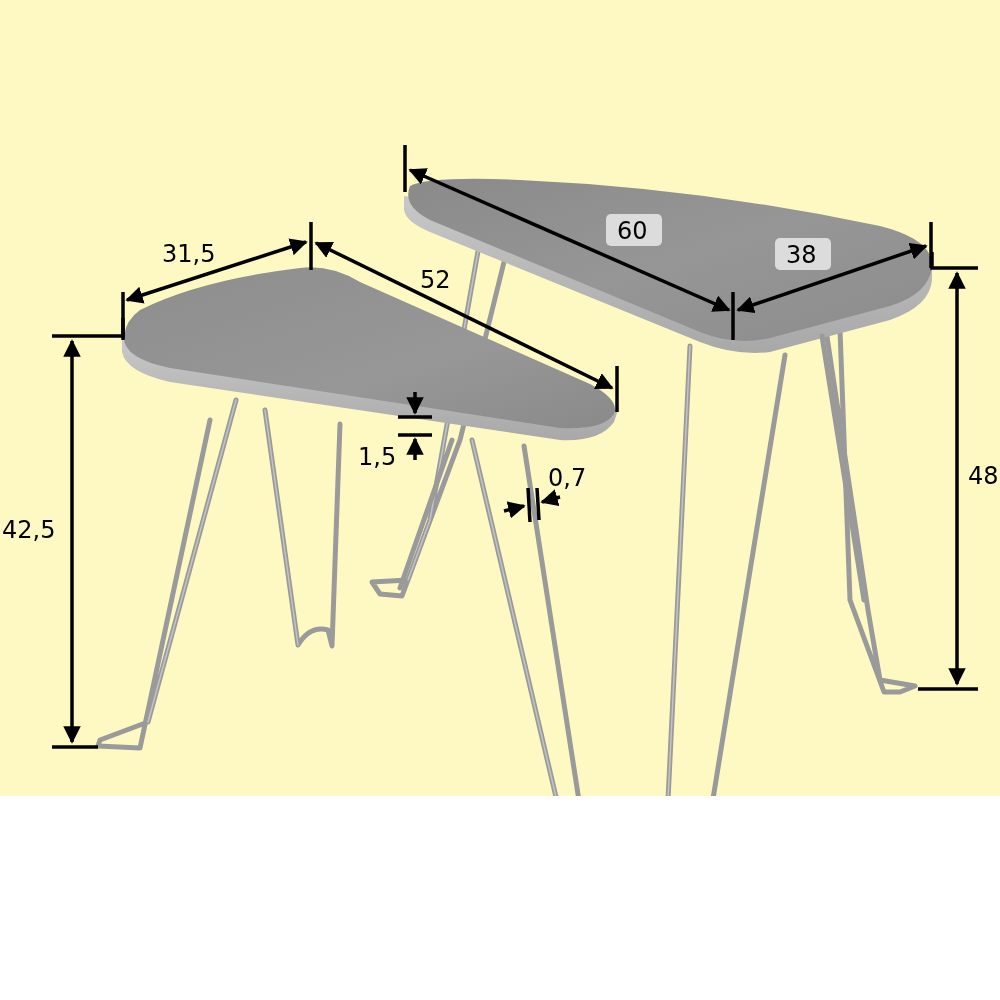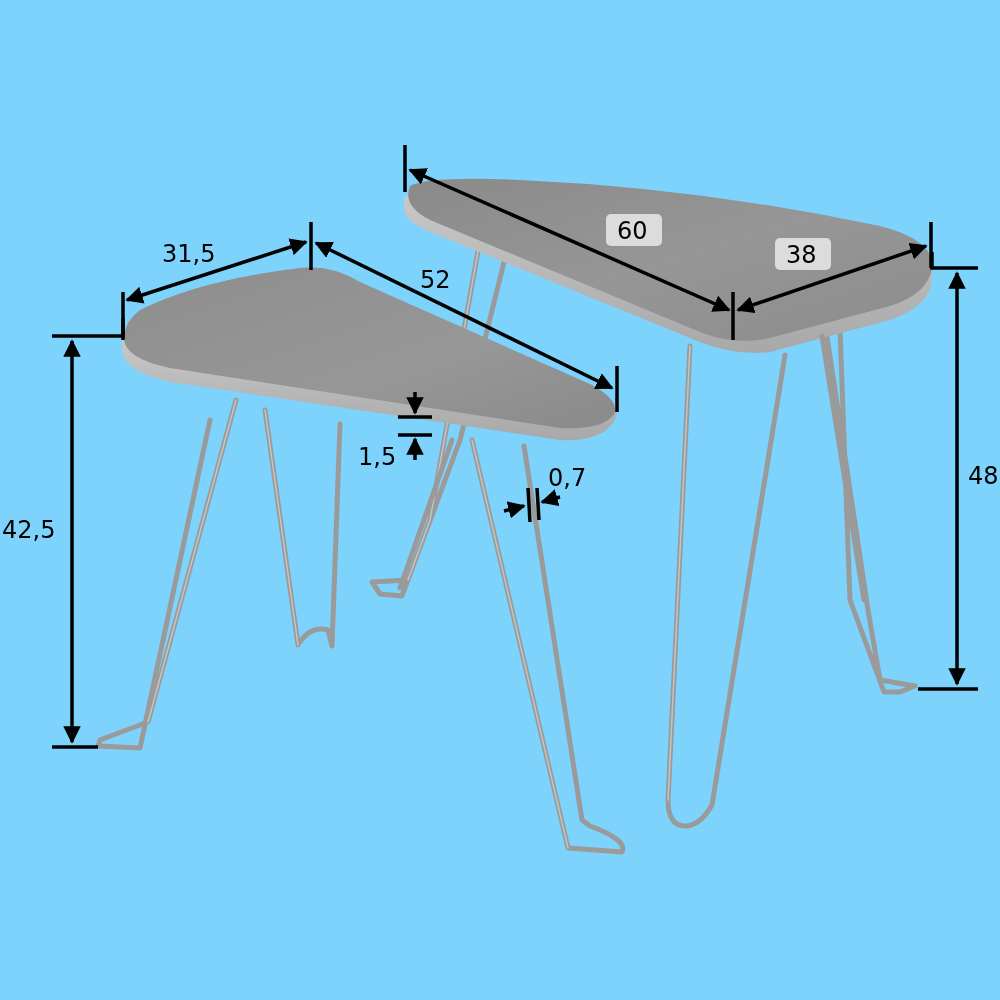--- a/index.html
+++ b/index.html
@@ -1,16 +1,16 @@
 <!DOCTYPE html>
 <html><head>
 <meta charset="utf-8">
 <style>
   html, body { margin: 0; padding: 0; background: #ffffff; }
-  #stage { position: relative; width: 1000px; height: 1000px; overflow: hidden; background: #7dd3fc; }
+  #stage { position: relative; width: 1000px; height: 796px; overflow: hidden; background: #fef9c3; }
   svg { position: absolute; left: 0; top: 0; }
   .dim-text { font-family: "DejaVu Sans", sans-serif; font-size: 24px; fill: #000000; }
   .leg { fill: none; stroke: #9a9a9a; stroke-width: 5; stroke-linecap: round; stroke-linejoin: round; }
   .leg-hi { fill: none; stroke: #c4c4c4; stroke-width: 1.5; stroke-linecap: round; stroke-linejoin: round; }
   .dim { stroke: #000; stroke-width: 3.5; fill: none; }
   .ext { stroke: #000; stroke-width: 3.5; fill: none; }
 </style>
 </head>
 <body>
 

